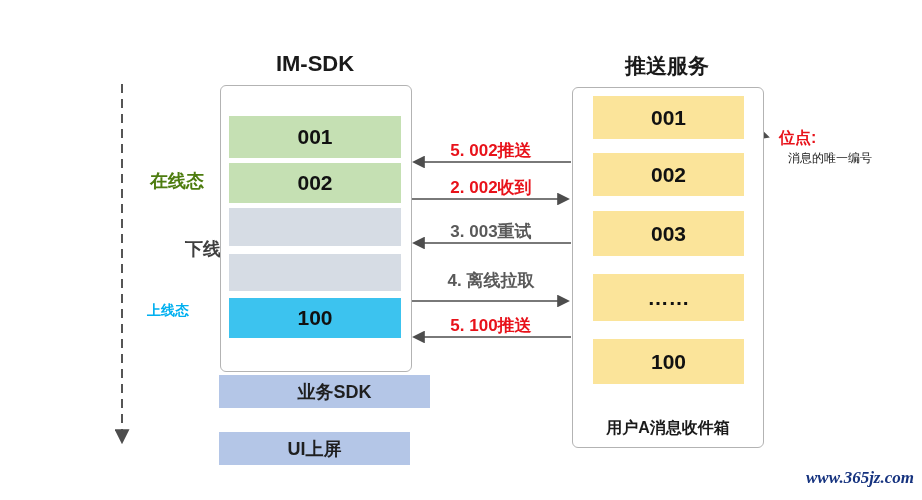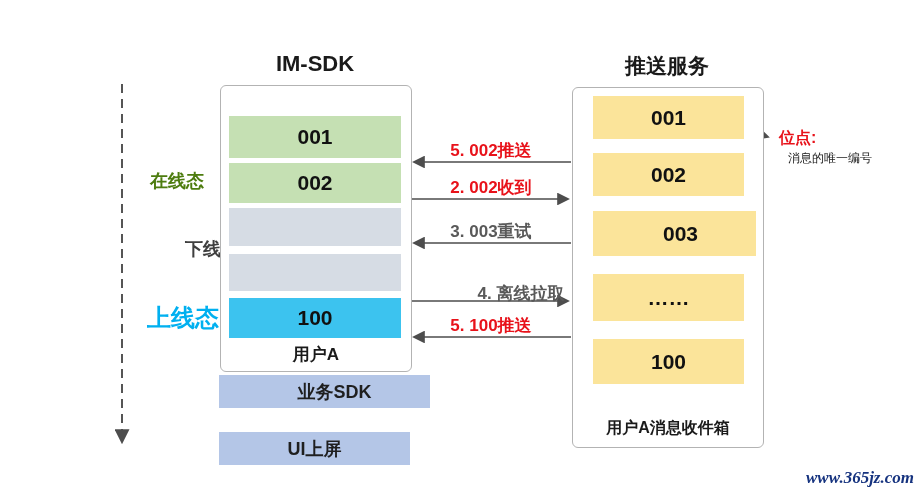--- a/index.html
+++ b/index.html
@@ -31,40 +31,40 @@
   .row-gray{background:#d6dce4;}
   .row-cyan{background:#3cc3ef;}
   .r1{top:30px;height:42px;}
   .r2{top:77px;height:40px;}
   .r3{top:122px;height:38px;}
   .r4{top:168px;height:37px;}
   .r5{top:212px;height:40px;}
   .push-box .row{left:20px;width:151px;background:#fbe49a;}
   .p1{top:8px;height:43px;}
   .p2{top:65px;height:43px;}
-  .p3{top:123px;height:45px;padding-left:12px;}
+  .p3{top:123px;height:45px;}
   .p4{top:186px;height:47px;}
   .p5{top:251px;height:45px;}
   .stack-box{
     left:219px;width:191px;height:33px;background:#b4c6e7;
     display:flex;align-items:center;justify-content:center;
     font-size:18px;font-weight:600;color:#1f1f1f;
   }
   .stack-1{top:375px;padding-left:20px;}
   .stack-2{top:432px;}
   .arrow-label{
     left:411px;width:160px;text-align:center;
     font-size:17px;font-weight:bold;
   }
   .lbl-red{color:#e8121a;}
   .lbl-gray{color:#595959;}
   .al1{top:139px;}
   .al2{top:176px;}
   .al3{top:220px;}
-  .al4{top:282px;padding-left:30px;}
+  .al4{top:269px;}
   .al5{top:314px;}
   .anno-term{left:779px;top:128px;font-size:16px;font-weight:bold;color:#e8121a;}
   .anno-def{left:788px;top:150px;font-size:12px;color:#1a1a1a;text-align:right;}
   .watermark{
     right:8px;top:468px;font-size:17px;color:#16337f;
     font-family:"Liberation Serif","DejaVu Serif",serif;font-style:italic;font-weight:600;
   }
   svg.layer{position:absolute;left:0;top:0;width:922px;height:500px;pointer-events:none;}
 </style>
 </head>
@@ -89,29 +89,28 @@
 
     <path d="M688,113 C728,119 744,129 768,137" fill="none" stroke="#666" stroke-width="1.7" stroke-dasharray="6 5" marker-end="url(#ah)"></path>
   </svg>
 
 
   <div class="abs col-header hdr-imsdk">IM-SDK</div>
   <div class="abs col-header hdr-push">推送服务</div>
 
   <div class="abs state-label state-online">在线态</div>
   <div class="abs state-label state-offline">下线态</div>
-  <div class="abs state-label state-back-online" style="left:147px;top:302px;color:#00b0f0;font-size:24px;font-weight:bold;">上线态</div>
+  <div class="abs state-label state-back-online" style="left:147px;top:302px;color:#00b0f0;font-size:14px;font-weight:bold;">上线态</div>
 
   <div class="abs panel imsdk-box">
     <div class="row row-green r1">001</div>
     <div class="row row-green r2">002</div>
     <div class="row row-gray r3"></div>
     <div class="row row-gray r4"></div>
     <div class="row row-cyan r5">100</div>
-    <div class="box-caption" style="bottom:5px;font-weight:600;">用户A</div>
   </div>
 
   <div class="abs stack-box stack-1">业务SDK</div>
   <div class="abs stack-box stack-2">UI上屏</div>
 
   <div class="abs arrow-label lbl-red  al1">5. 002推送</div>
   <div class="abs arrow-label lbl-red  al2">2. 002收到</div>
   <div class="abs arrow-label lbl-gray al3">3. 003重试</div>
   <div class="abs arrow-label lbl-gray al4">4. 离线拉取</div>
   <div class="abs arrow-label lbl-red  al5">5. 100推送</div>

